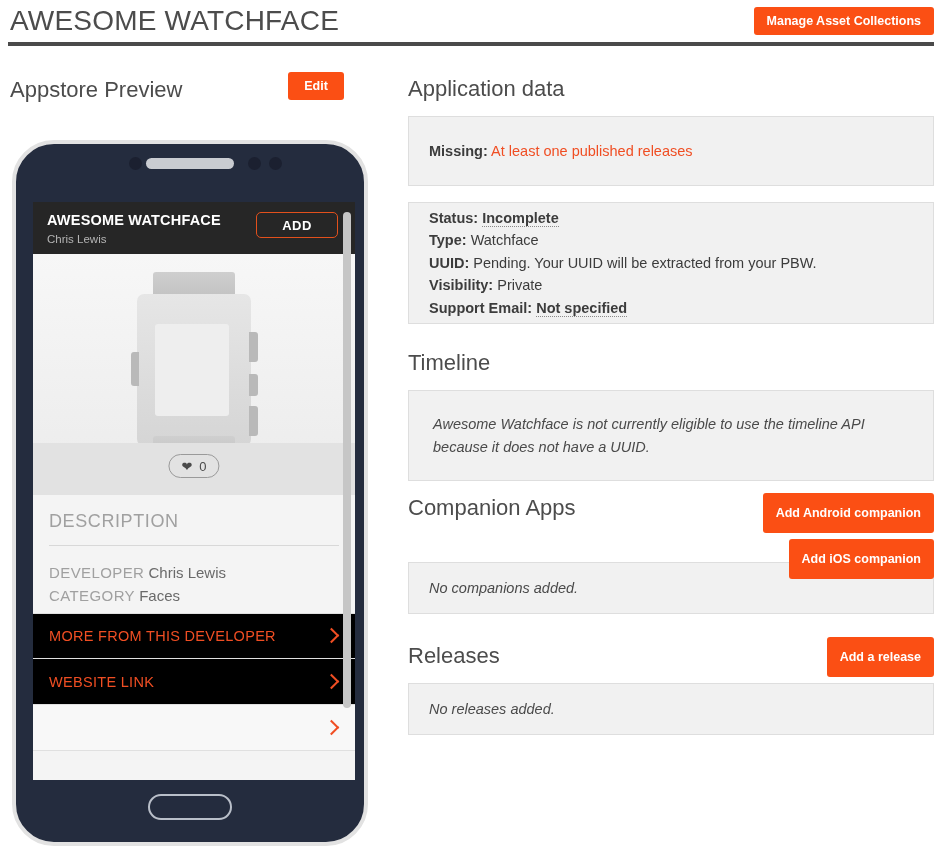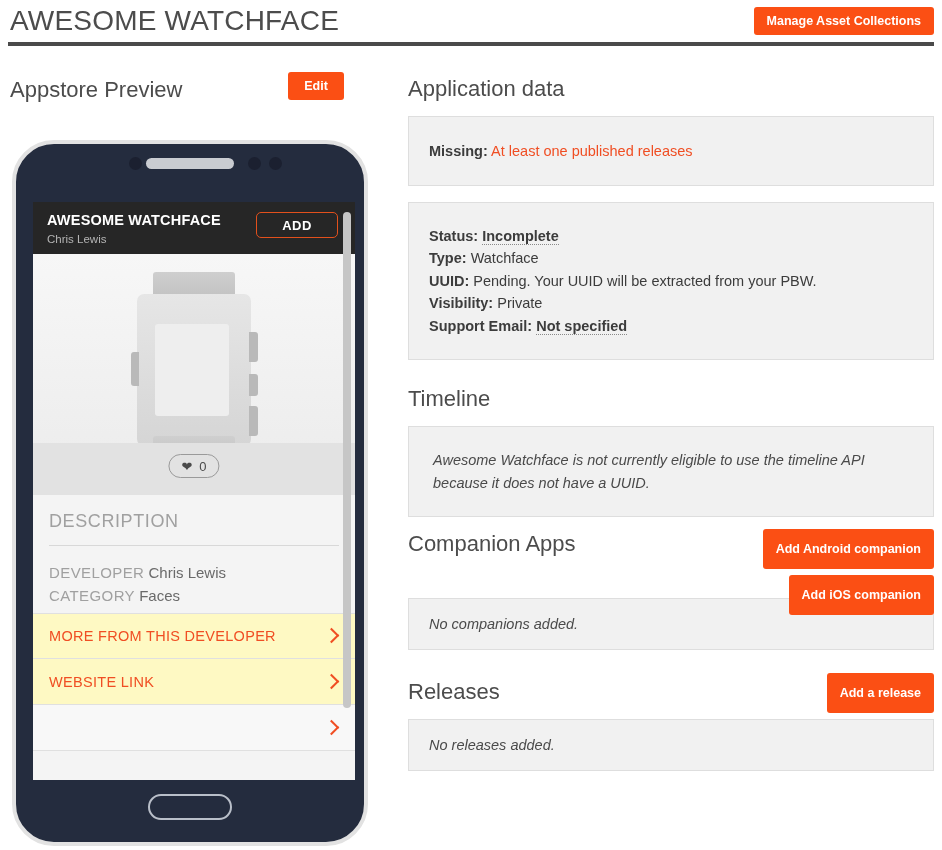--- a/index.html
+++ b/index.html
@@ -153,21 +153,21 @@
   }
   .meta-row { position: absolute; left: 16px; font-size: 15px; white-space: nowrap; }
   .meta-row .k { color: #a0a0a0; letter-spacing: 0.4px; }
   .meta-row .v { color: #6a6a6a; }
   .meta-dev { top: 69px; }
   .meta-cat { top: 92px; }
 
   .link-row {
     position: absolute; left: 0; width: 100%; height: 46px;
     border-top: 1px solid #e0e0e0; border-bottom: 1px solid #e0e0e0;
-    background: #fef9c3; cursor: pointer;
+    background: #000000; cursor: pointer;
   }
   .link-row .lbl {
     position: absolute; left: 16px; top: 50%; transform: translateY(-50%);
     color: #f04e23; font-size: 14.5px; letter-spacing: 0.3px;
   }
   .chev {
     position: absolute; right: 18px; top: 50%;
     width: 11px; height: 11px; margin-top: -6px;
     border-top: 2.5px solid #f04e23; border-right: 2.5px solid #f04e23;
     transform: rotate(45deg);
@@ -295,21 +295,21 @@
 
   <div class="right-col">
 
     <div class="sec" style="margin-top:18px;">
       <div class="rc-head">Application data</div>
       <div class="infobox" style="margin-top:16px;height:70px;display:flex;align-items:center;">
         <span><b>Missing:</b>
         <span class="missing-val">At least one published releases</span></span>
       </div>
 
-      <div class="infobox" style="margin-top:16px;padding:22px 20px;">
+      <div class="infobox" style="margin-top:16px;padding:4px 20px;">
         <div>
           <b>Status:</b>
           <b class="dotted">Incomplete</b>
         </div>
         <div>
           <b>Type:</b>
           <span>Watchface</span>
         </div>
         <div>
           <b>UUID:</b>

